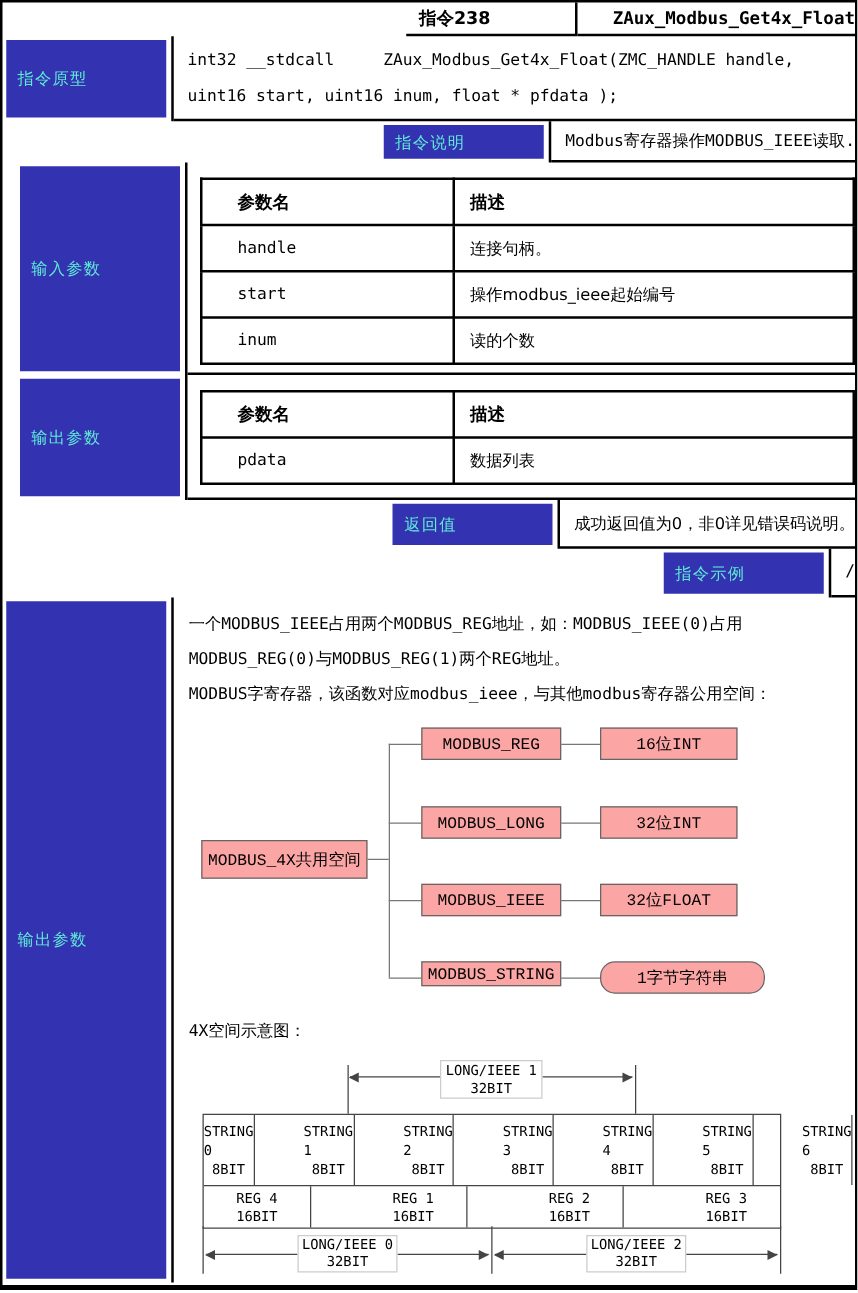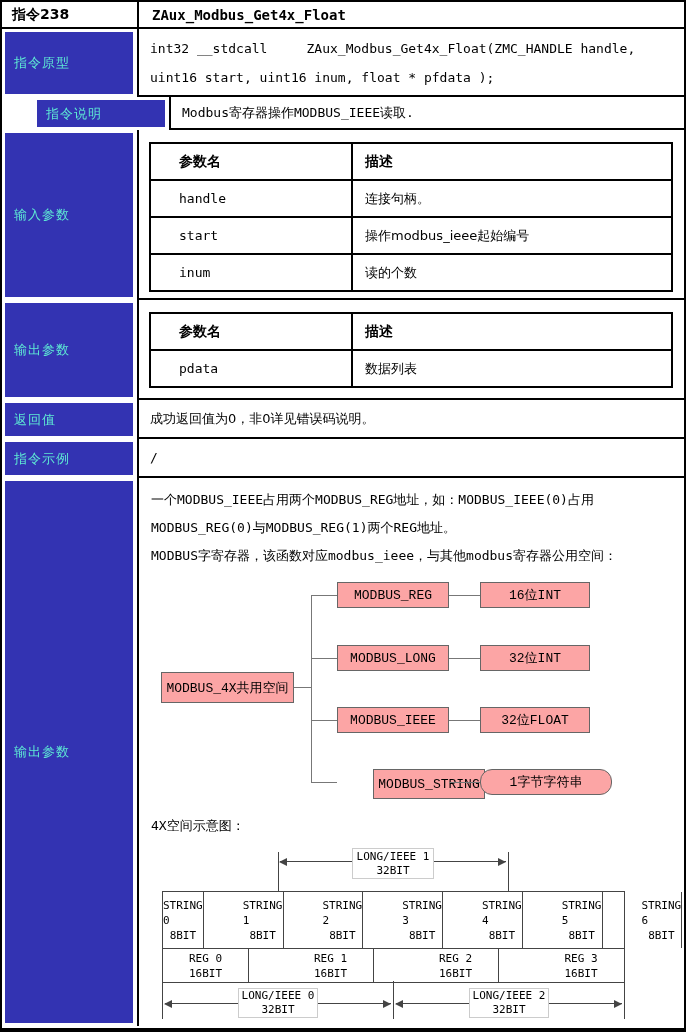--- a/index.html
+++ b/index.html
@@ -1,40 +1,40 @@
 <!DOCTYPE html>
 <html><head>
 <meta charset="utf-8">
 <style>
   html,body{margin:0;padding:0;background:#fff;}
   body{font-family:"DejaVu Sans","Liberation Sans",sans-serif;color:#000;}
   .doc{
     width:686px;height:1032px;box-sizing:border-box;
     border-left:2px solid #000;border-top:2px solid #000;border-right:2px solid #000;
     border-bottom:4px solid #000;
-    display:flex;flex-direction:column;
+    display:flex;flex-direction:column;align-items:flex-end;
   }
   .row{display:flex;flex:0 0 auto;}
   .cell-left{
     width:137px;flex:0 0 137px;box-sizing:border-box;
     border-right:2px solid #000;display:flex;align-items:stretch;
   }
   .cell-right{flex:1 1 auto;box-sizing:border-box;border-bottom:2px solid #000;overflow:hidden;}
   .row:last-child .cell-right{border-bottom:none;}
   .blue-label{
     flex:1;margin:3px 4px 3px 3px;background:#3333B2;color:#5eead4;
     display:flex;align-items:center;padding-left:9px;font-size:13px;letter-spacing:1px;
   }
   .hdr-left{
     flex:1;display:flex;align-items:center;padding-left:10px;
     font-weight:bold;font-size:14px;border-bottom:2px solid #000;box-sizing:border-box;
   }
   .r1{height:27px;} .r2{height:68px;} .r3{height:33px;padding-left:32px;} .r4{height:170px;}
   .r5{height:100px;} .r6{height:39px;} .r7{height:39px;} .r8{height:548px;}
-  .fn-name{display:flex;align-items:center;padding-left:13px;font-weight:bold;
+  .fn-name{display:flex;align-items:center;padding-left:28px;font-weight:bold;
     font-size:14px;font-family:"DejaVu Sans Mono","Liberation Mono",monospace;}
   .proto-text{
     padding:5px 10px 0 11px;font-size:13px;line-height:29px;white-space:pre-wrap;
     font-family:"DejaVu Sans Mono","Liberation Mono",monospace;
   }
   .vcenter-text{display:flex;align-items:center;padding-left:11px;font-size:13px;
     font-family:"DejaVu Sans Mono","Liberation Mono",monospace;}
   .param-table{
     border-collapse:collapse;margin:12px 0 0 10px;table-layout:fixed;width:524px;
   }
@@ -187,21 +187,21 @@
           <div class="tbox" style="left:198px;top:71px;width:112px;height:26px;">MODBUS_LONG</div>
           <div class="tline" style="left:310px;top:84px;width:31px;height:1px;"></div>
           <div class="tbox" style="left:341px;top:71px;width:110px;height:26px;">32位INT</div>
 
           <div class="tline" style="left:172px;top:146px;width:26px;height:1px;"></div>
           <div class="tbox" style="left:198px;top:133px;width:112px;height:26px;">MODBUS_IEEE</div>
           <div class="tline" style="left:310px;top:146px;width:31px;height:1px;"></div>
           <div class="tbox" style="left:341px;top:133px;width:110px;height:26px;">32位FLOAT</div>
 
           <div class="tline" style="left:172px;top:208px;width:26px;height:1px;"></div>
-          <div class="tbox" style="left:198px;top:195px;width:112px;height:30px;margin-left:36px;">MODBUS_STRING</div>
+          <div class="tbox" style="left:198px;top:195px;width:112px;height:20px;">MODBUS_STRING</div>
           <div class="tline" style="left:310px;top:208px;width:31px;height:1px;"></div>
           <div class="tbox" style="left:341px;top:195px;width:132px;height:26px;border-radius:12px;">1字节字符串</div>
         </div>
 
         <p class="dp">4X空间示意图：</p>
 
         <div class="mapwrap">
 
           <div class="mline-v" style="left:139px;top:6px;height:39px;"></div>
           <div class="mline-v" style="left:369px;top:6px;height:39px;"></div>
@@ -243,21 +243,21 @@
                 <span>STRING 6</span>
                 <span>8BIT</span>
               </div>
               <div class="mcell">
                 <span>STRING 7</span>
                 <span>8BIT</span>
               </div>
             </div>
             <div class="mrow mrow2">
               <div class="mcell">
-                <span>REG 0</span>
+                <span>REG 4</span>
                 <span>16BIT</span>
               </div>
               <div class="mcell">
                 <span>REG 1</span>
                 <span>16BIT</span>
               </div>
               <div class="mcell">
                 <span>REG 2</span>
                 <span>16BIT</span>
               </div>

